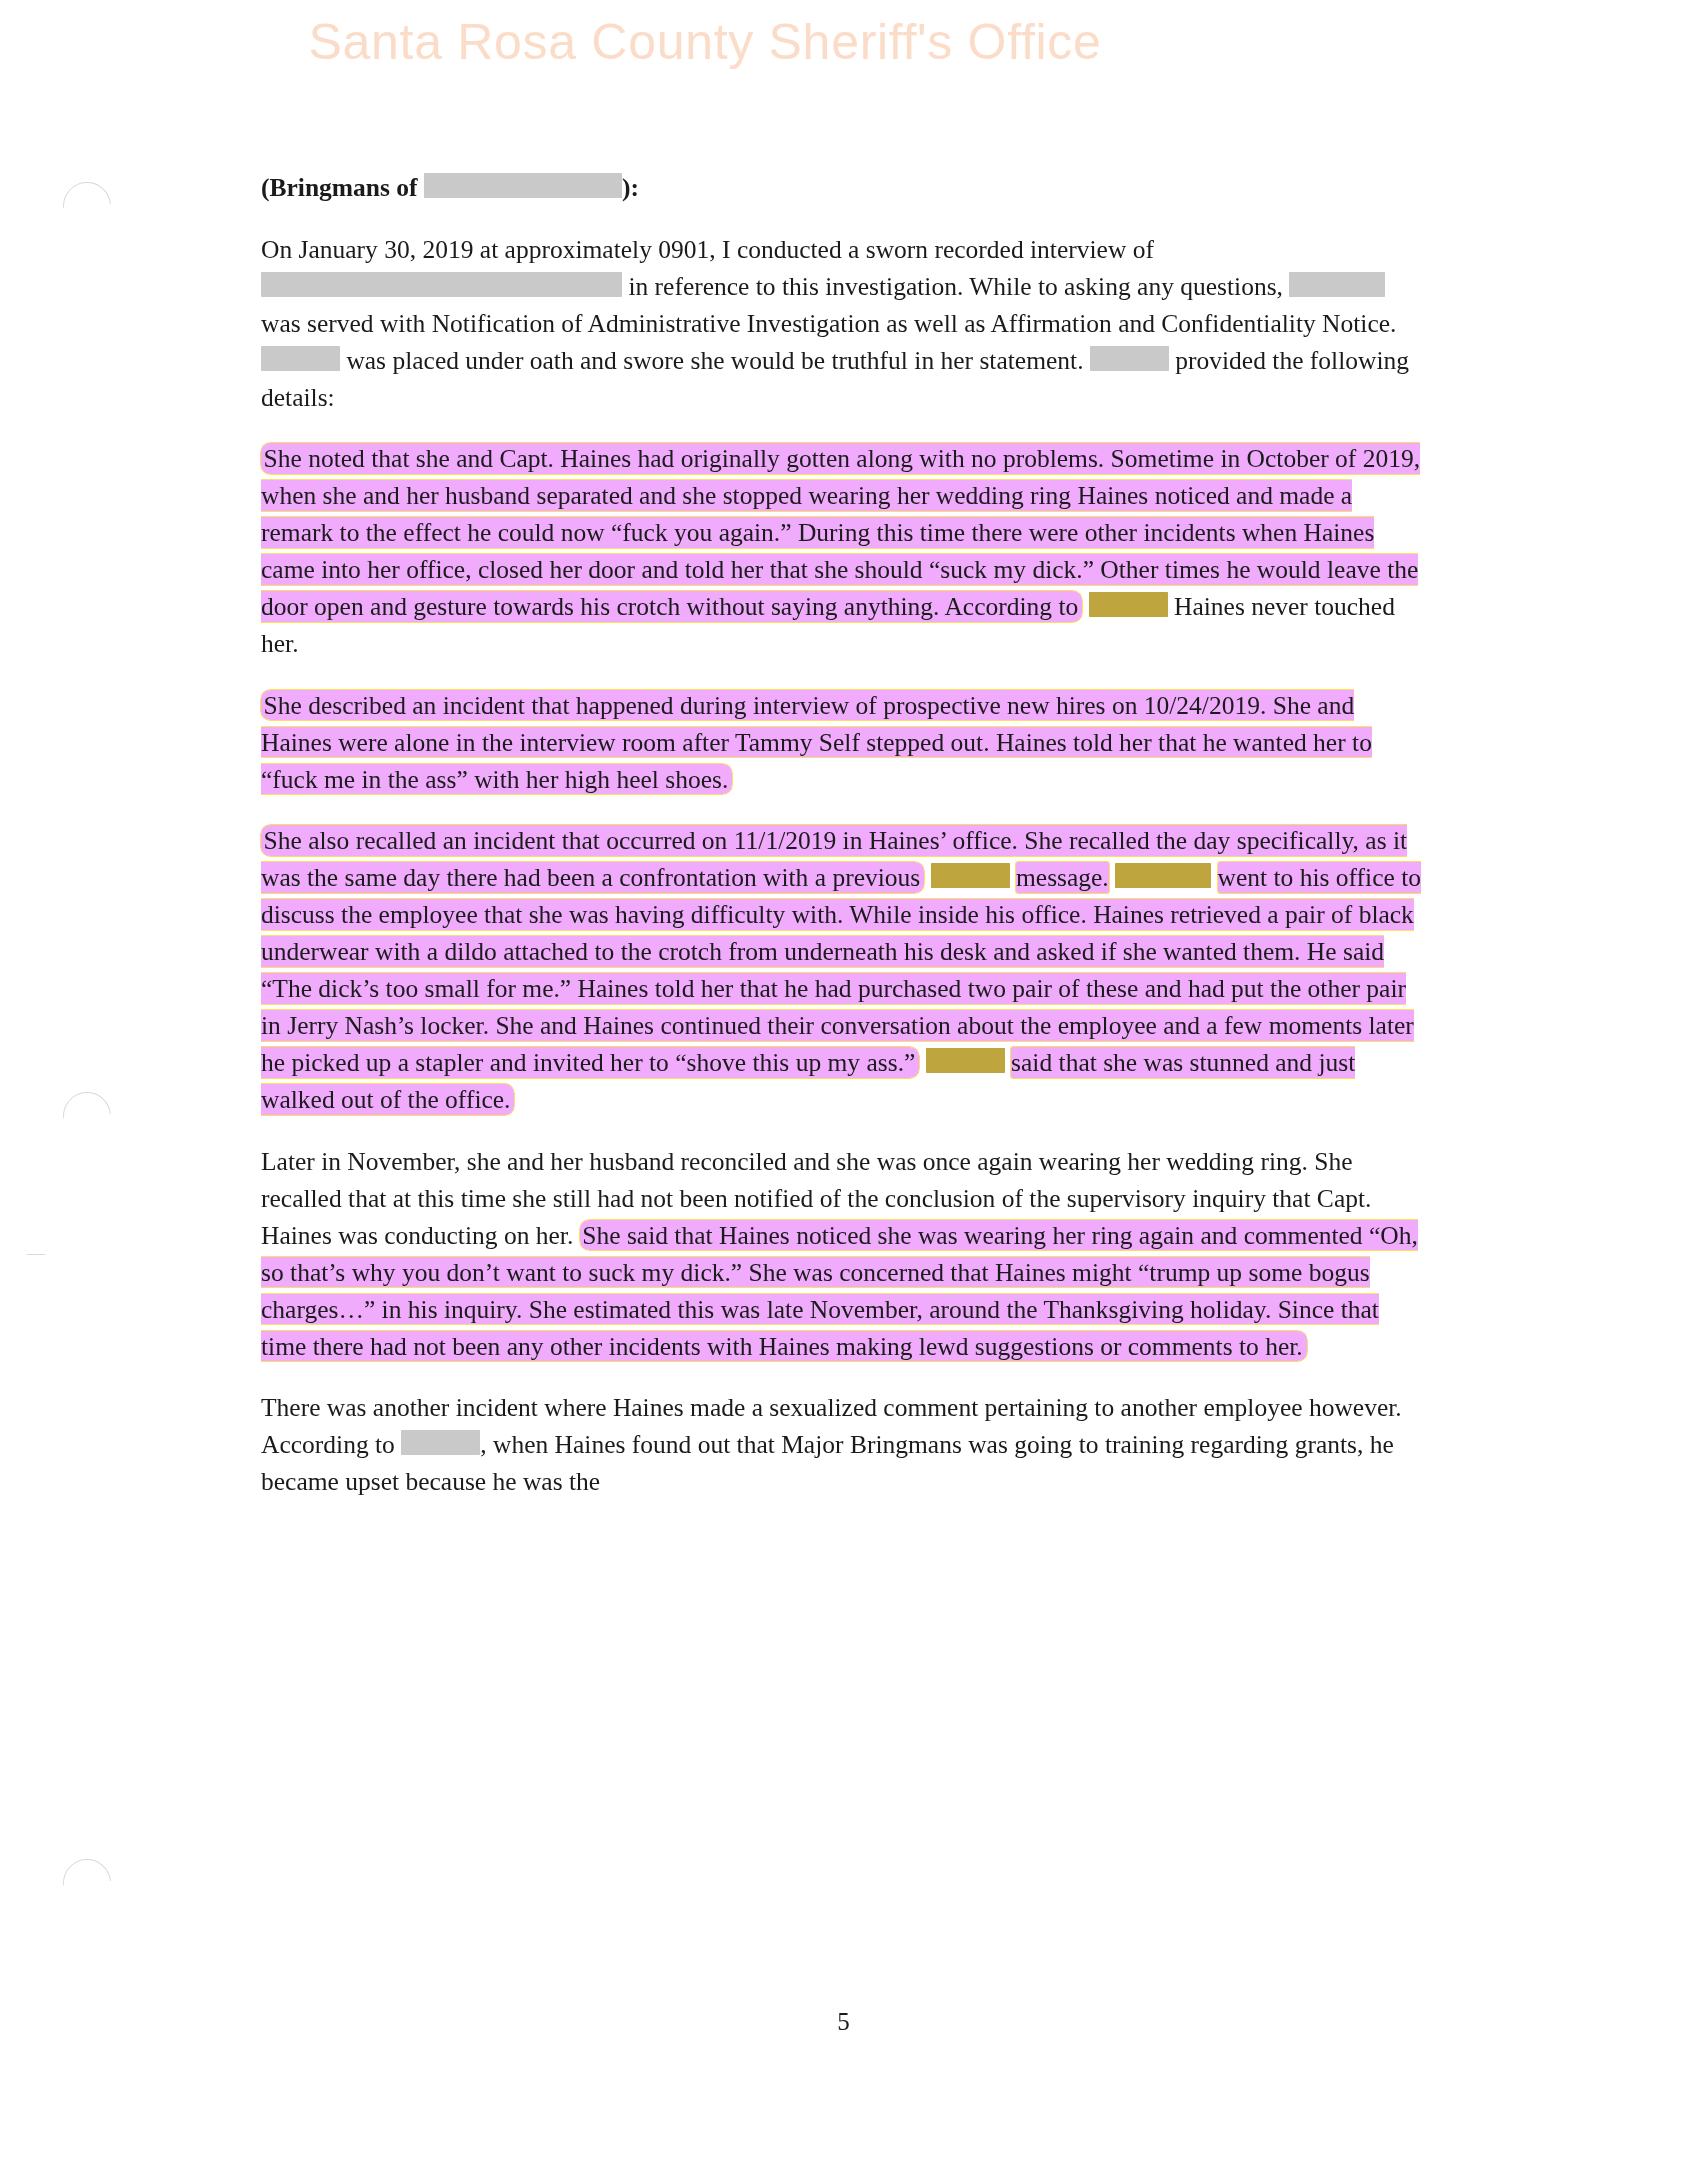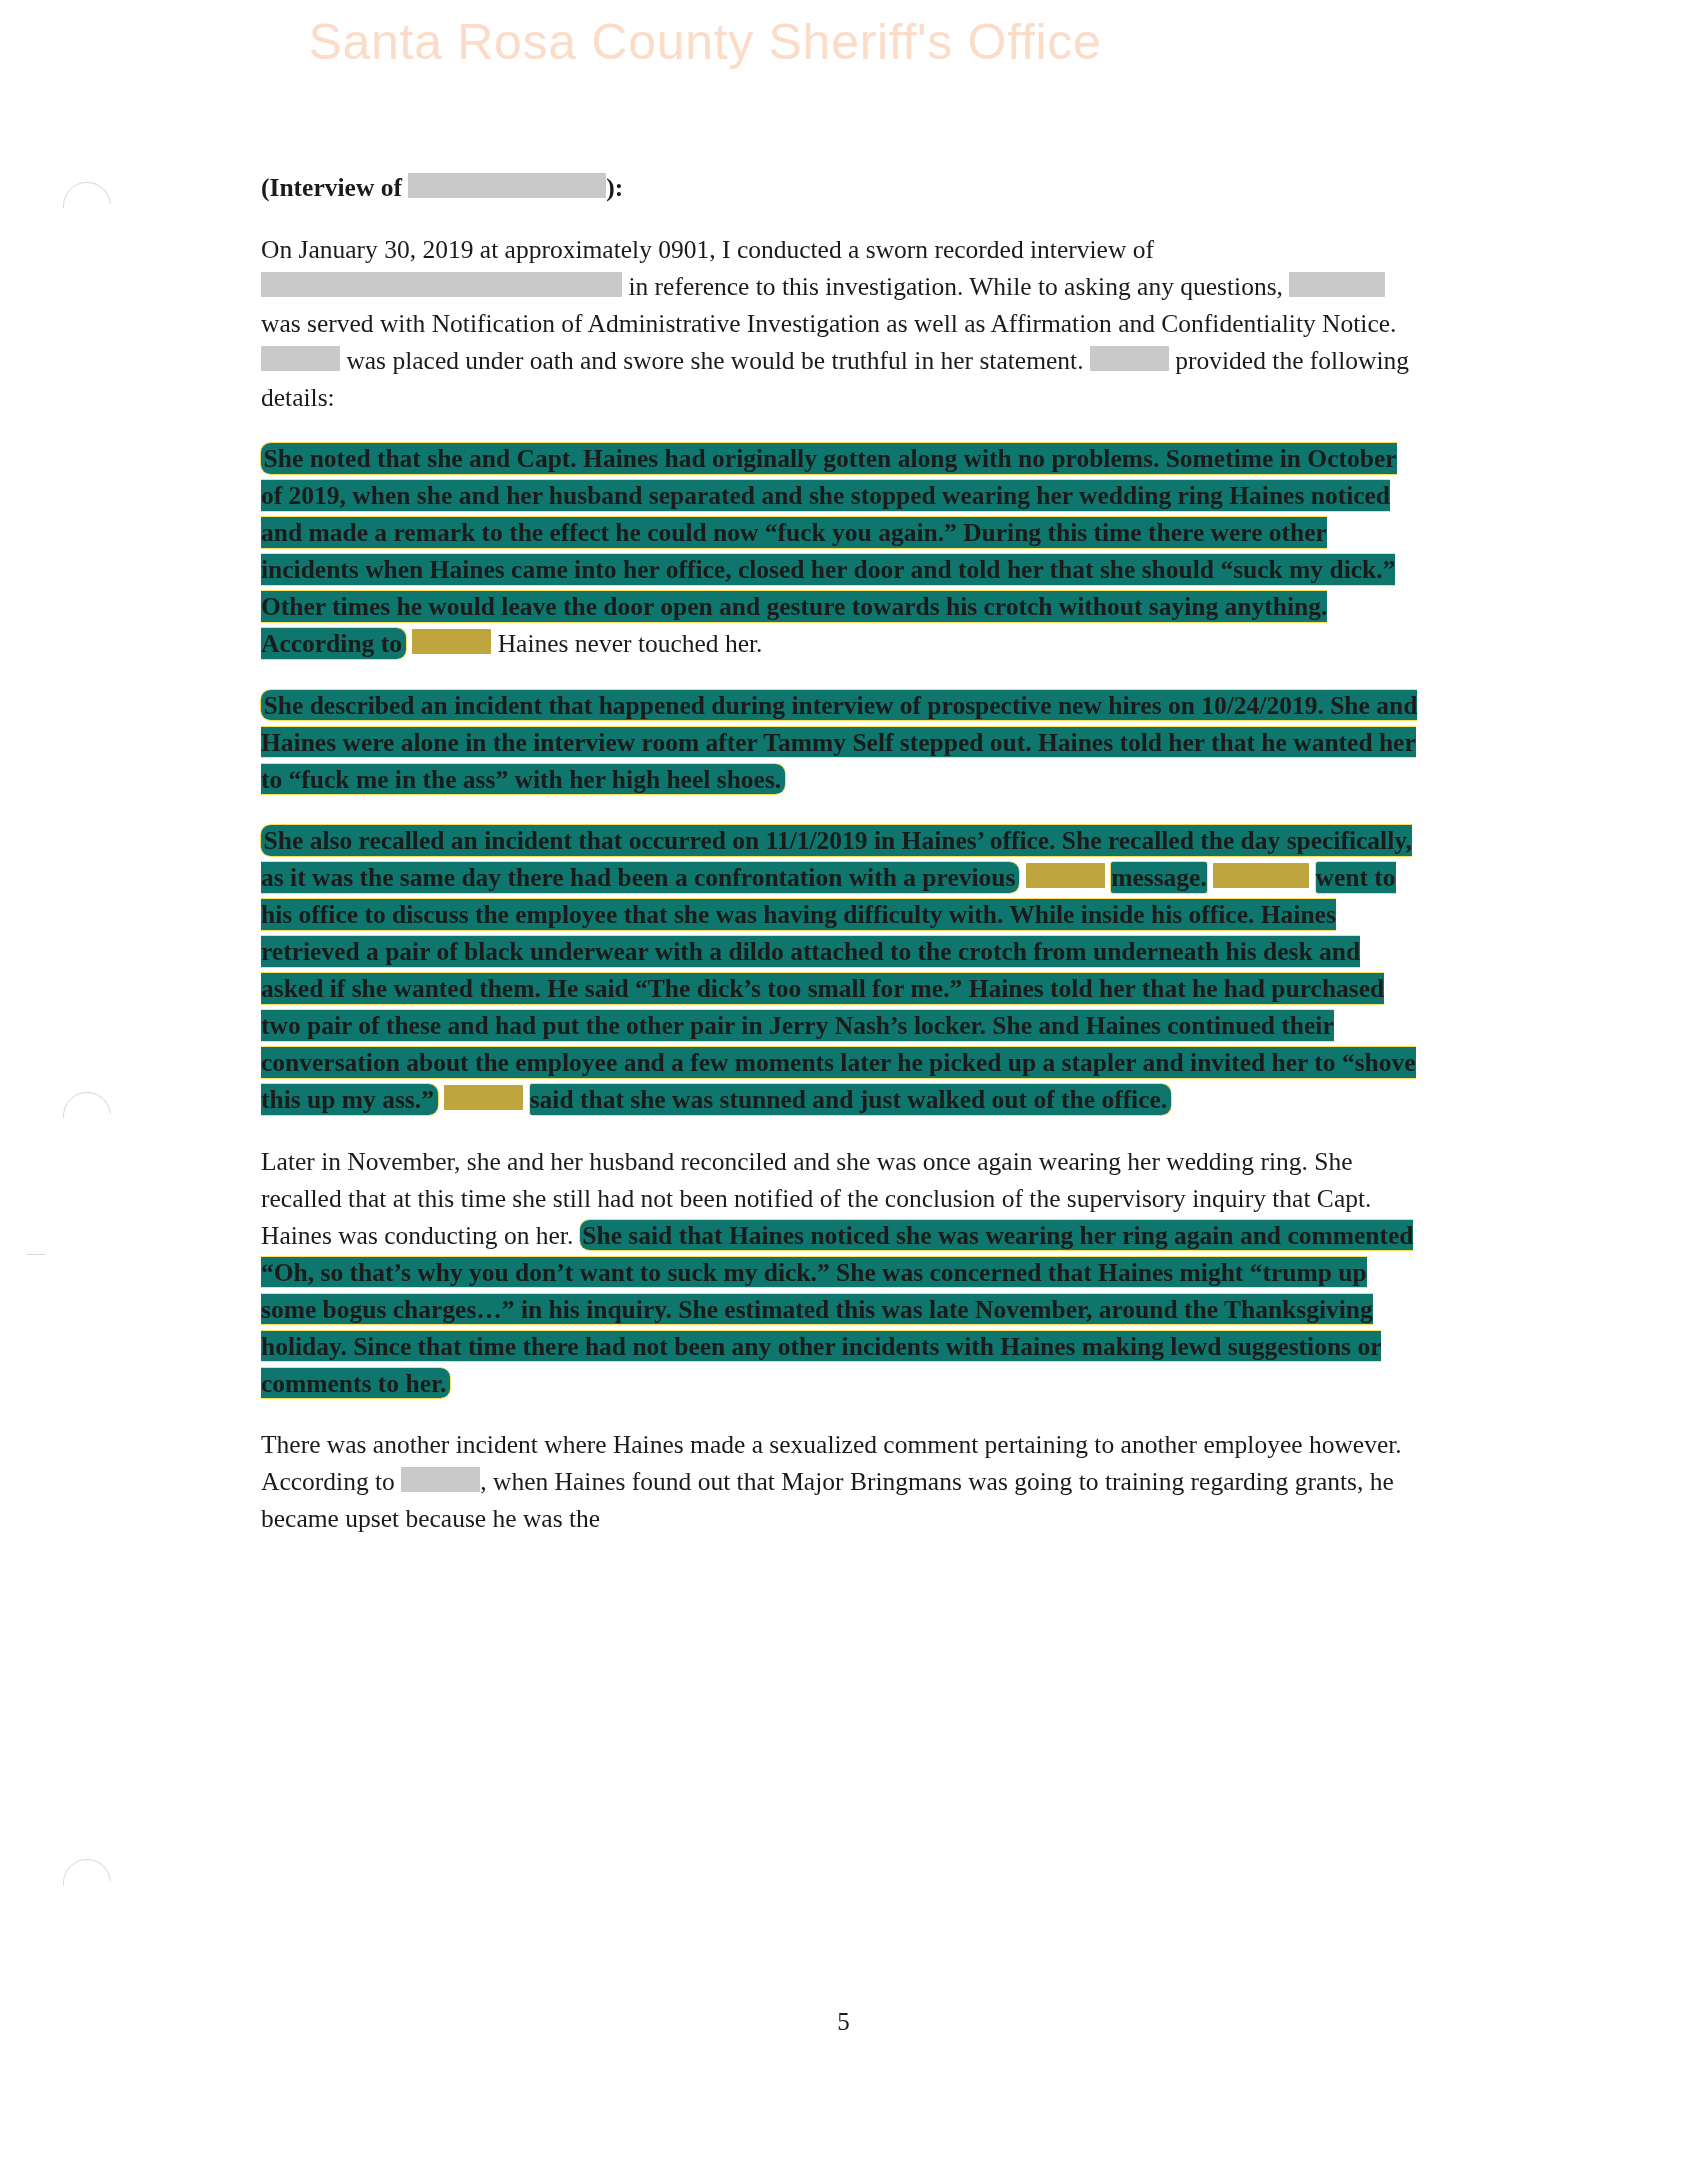--- a/index.html
+++ b/index.html
@@ -78,25 +78,24 @@
     border-radius: 0.7px;
   }
   .redact.r-lg   { width: 198px; height: 25px; }
   .redact.r-xl   { width: 361px; height: 25px; }
   .redact.r-md   { width: 96px; height: 25px; }
   .redact.r-sm   { width: 79px; height: 25px; }
   .redact.dark   { background: #bfa53e; }
 
   
   .hl {
-    background: #0f766e;
+    background: #f0abfc;
     box-shadow: 0 0 0 0.7px #ffd11a;
     border-radius: 2px;
     padding: 0.7px 0;
-    font-weight: bold;
   }
   .hl-r {
     border-top-right-radius: 9.3px;
     border-bottom-right-radius: 9.3px;
     padding-right: 4px;
   }
   .hl-l {
     border-top-left-radius: 9.3px;
     border-bottom-left-radius: 9.3px;
     padding-left: 2.6px;
@@ -123,21 +122,21 @@
 
   <div class="punch p1"></div>
   <div class="punch p2"></div>
   <div class="punch p3"></div>
   <div class="edge-tick"></div>
 
   <div class="body">
 
     <p class="bold">
       
-      <span>(Interview of</span>
+      <span>(Bringmans of</span>
       <span class="redact r-lg"></span><span>):</span>
     </p>
 
     <p>
       <span>On January 30, 2019 at approximately 0901, I conducted a sworn recorded interview of</span>
       <span class="redact r-xl"></span>
       <span>in reference to this investigation. While to asking any questions,</span>
       <span class="redact r-md"></span>
       <span>was served with Notification of Administrative Investigation as well as Affirmation and Confidentiality Notice.</span>
       <span class="redact r-sm"></span>

